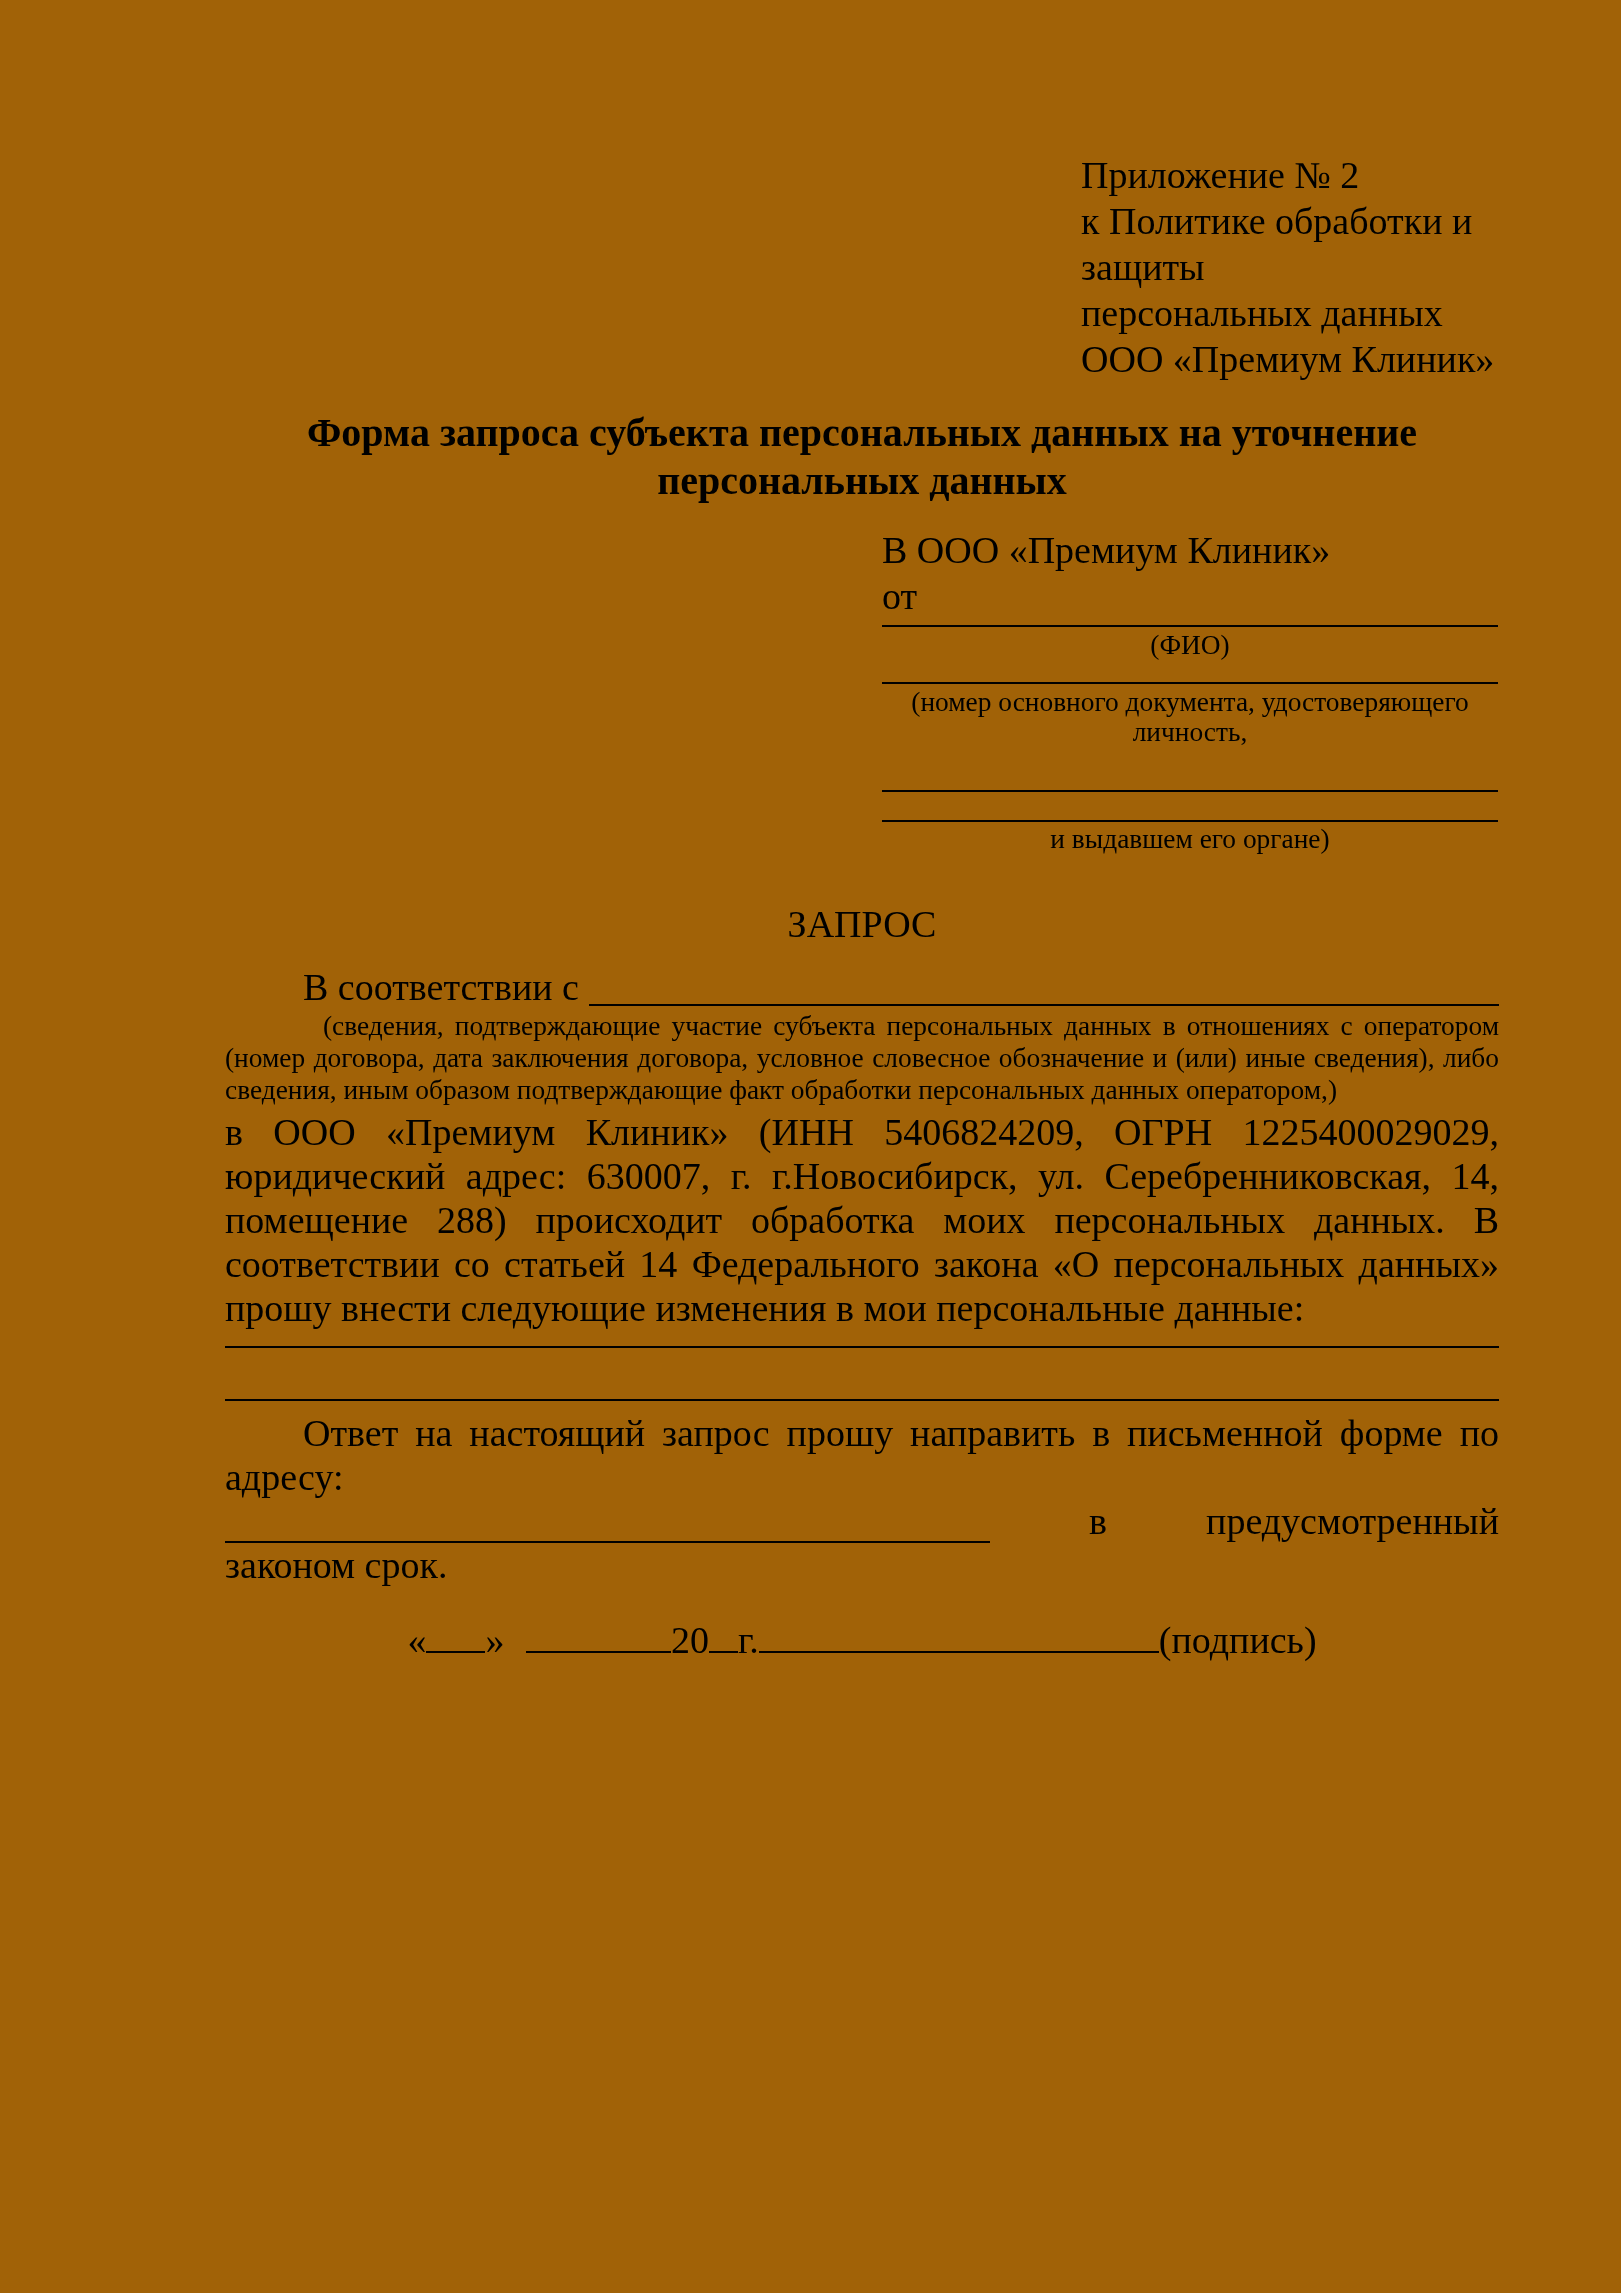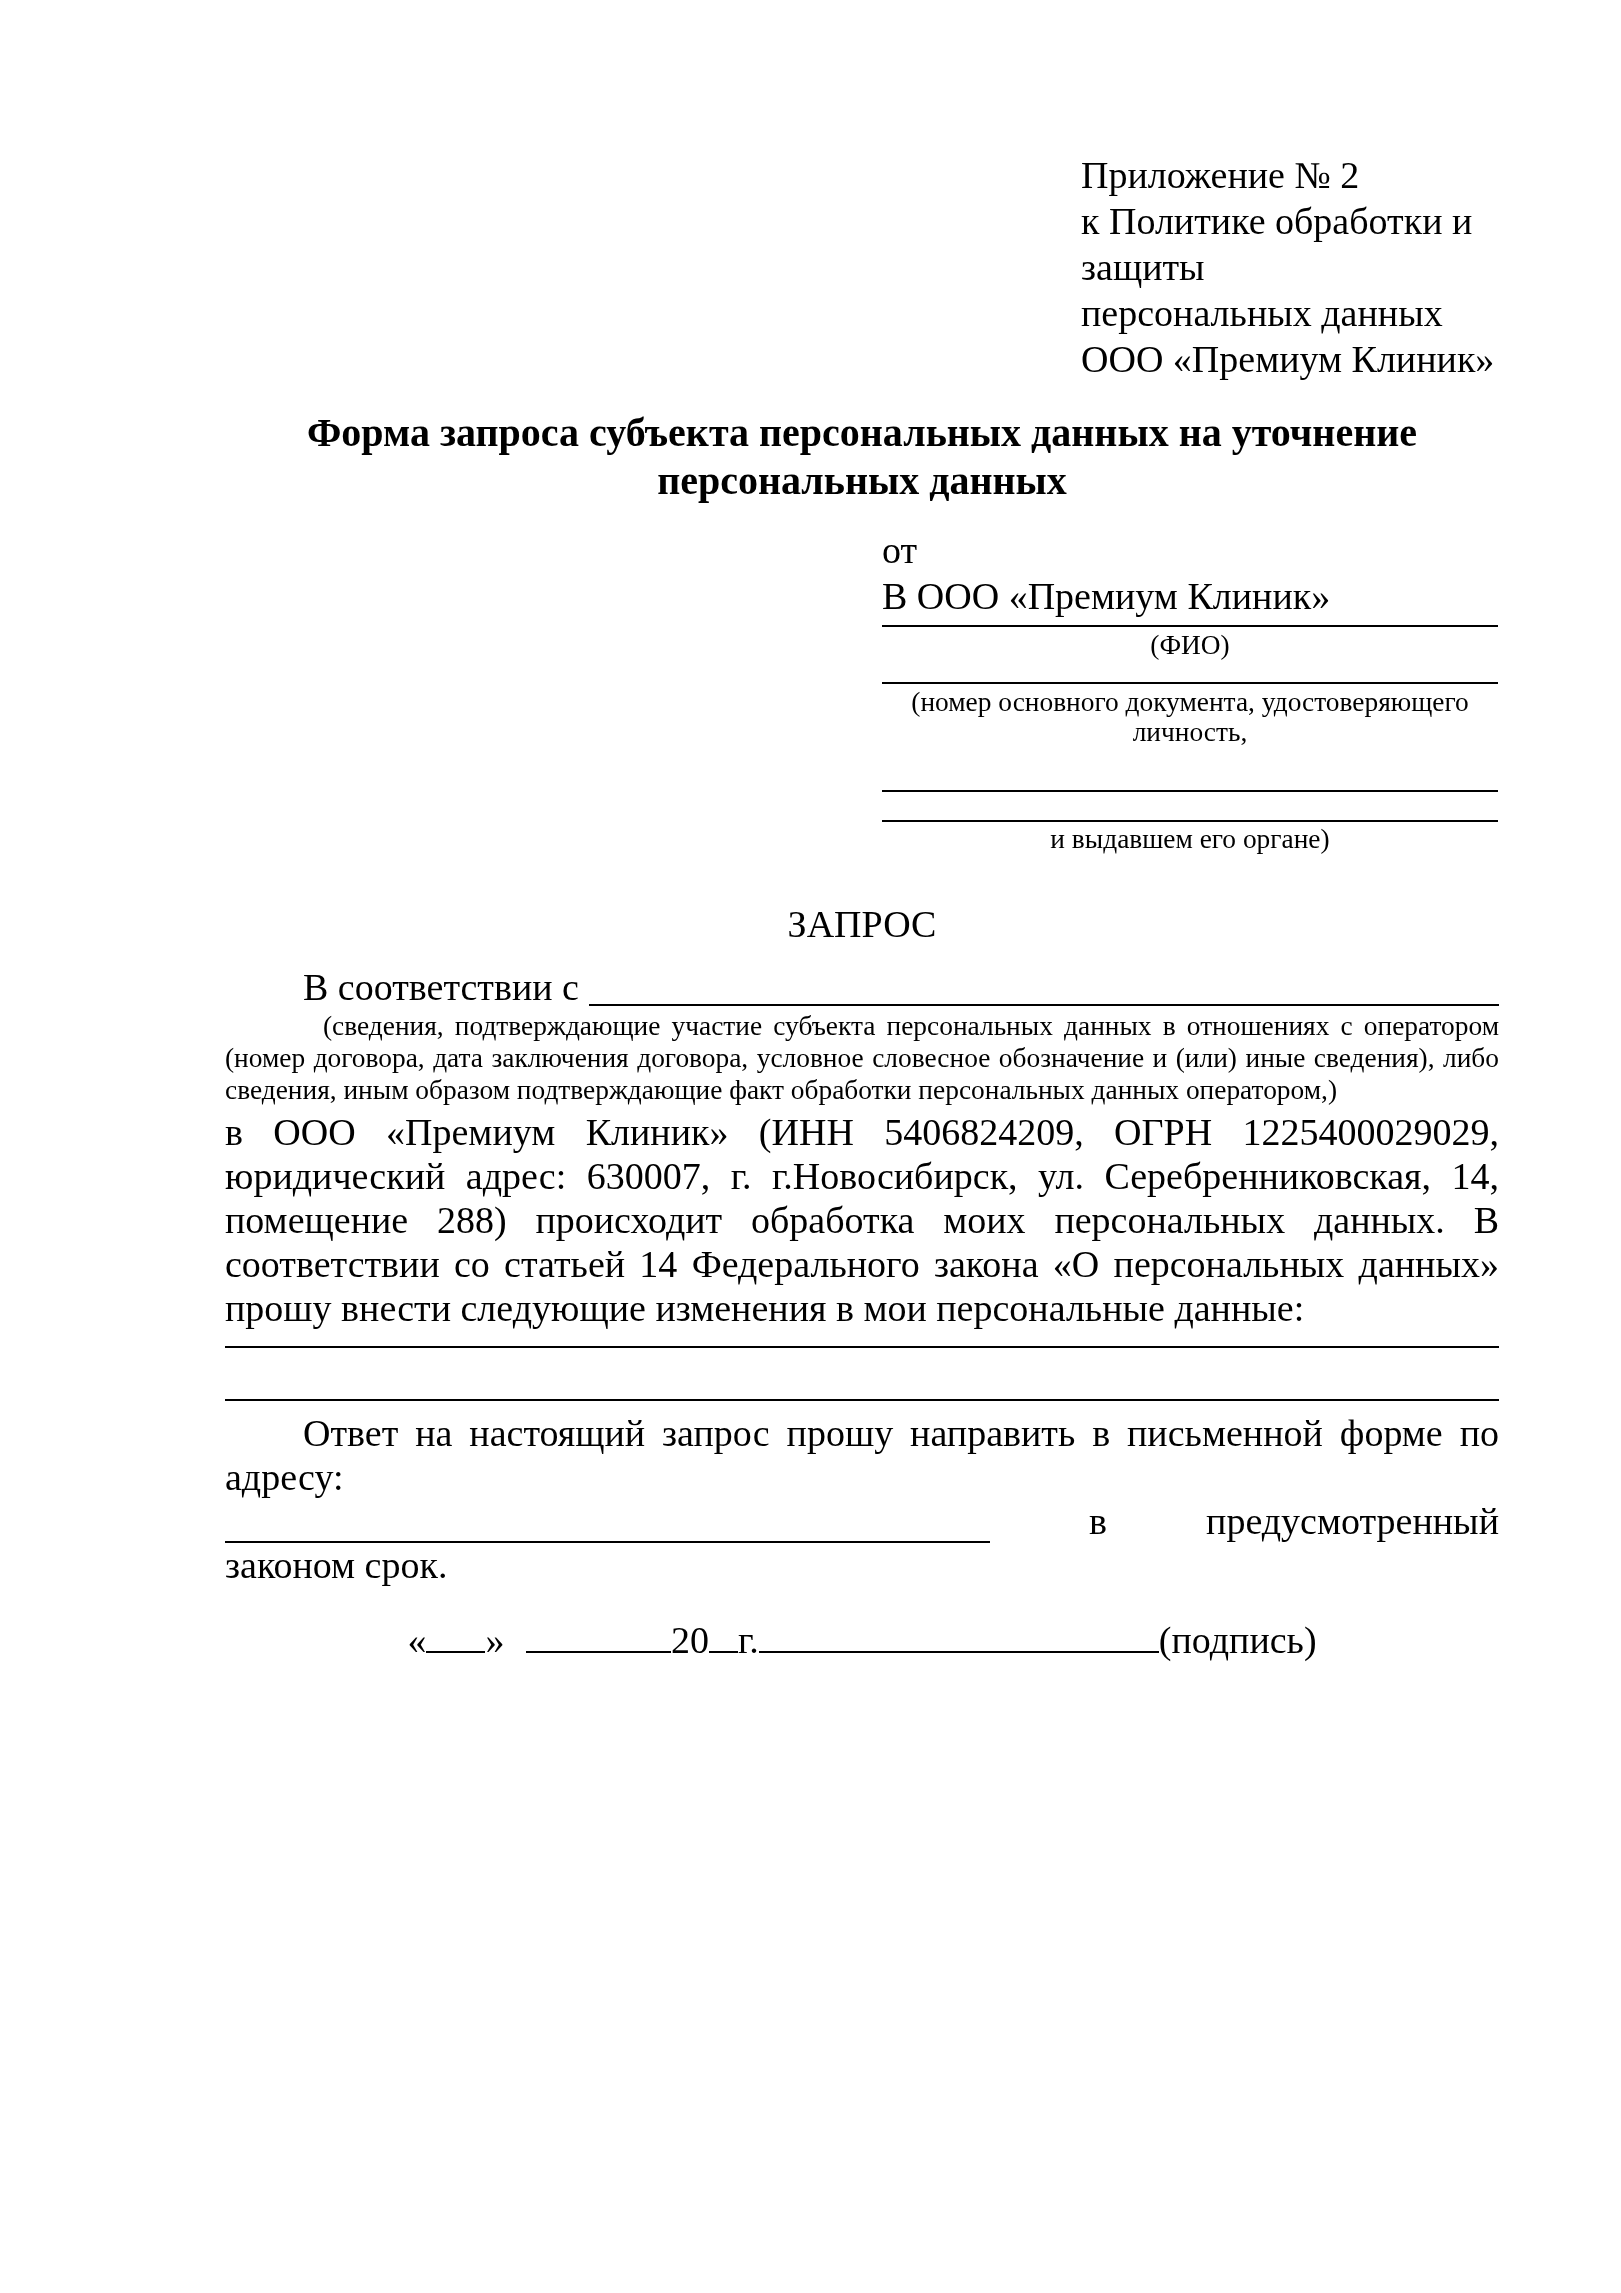--- a/index.html
+++ b/index.html
@@ -1,21 +1,21 @@
 <!DOCTYPE html>
 <html><head>
 <meta charset="utf-8">
 <style>
   html, body { margin: 0; padding: 0; background: #888; }
   .page {
     position: relative;
     width: 1621px;
     height: 2294px;
     margin: 0 auto;
-    background: #ffffff;
+    background: #a16207;
     font-family: "Liberation Serif", "DejaVu Serif", serif;
     color: #000000;
     overflow: hidden;
   }
   .content {
     padding: 152px 122px 0 225px; 
   }
 
   
   .appendix {
@@ -154,22 +154,22 @@
       <div>персональных данных</div>
       <div>ООО «Премиум Клиник»</div>
     </div>
 
     <div class="doc-title">
       <div>Форма запроса субъекта персональных данных на уточнение</div>
       <div>персональных данных</div>
     </div>
 
     <div class="addressee">
+      <div>В ООО «Премиум Клиник»</div>
       <div>от</div>
-      <div>В ООО «Премиум Клиник»</div>
 
       <div class="fill f1"></div>
       <div class="caption">(ФИО)</div>
 
       <div class="fill f2"></div>
       <div class="caption">(номер основного документа, удостоверяющего личность,</div>
 
       <div class="fill f3"></div>
 
       <div class="fill f4"></div>

